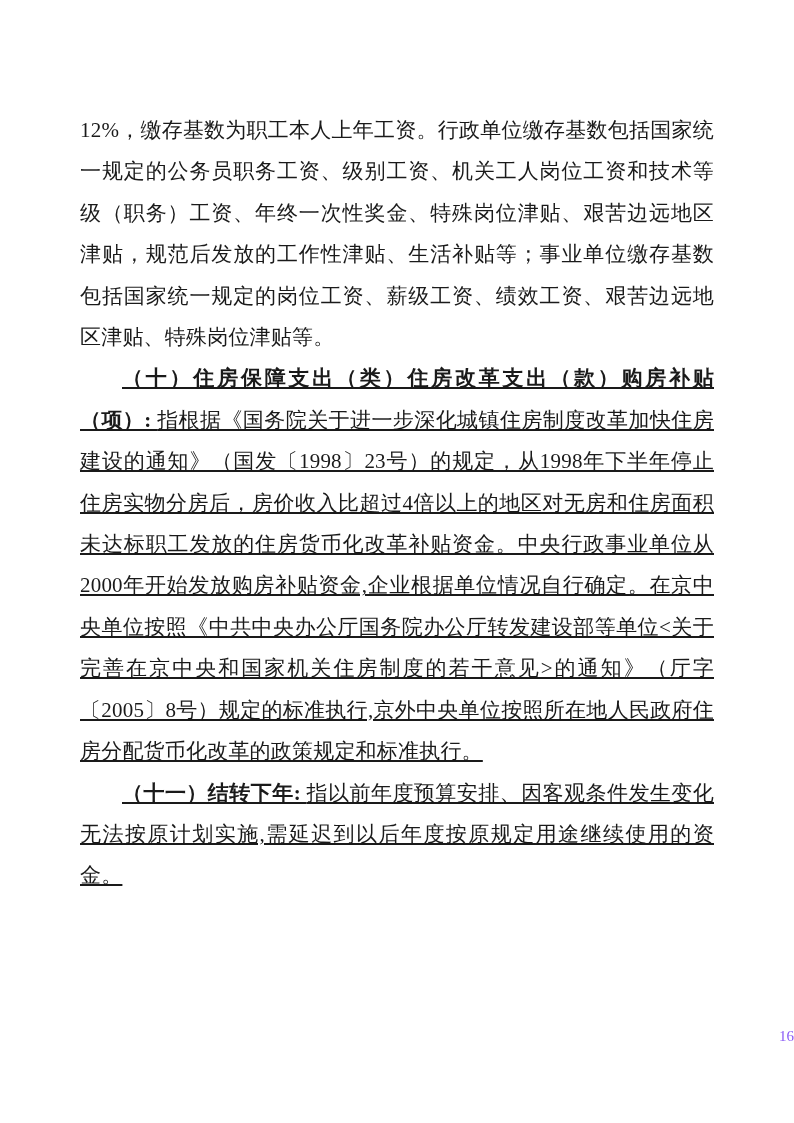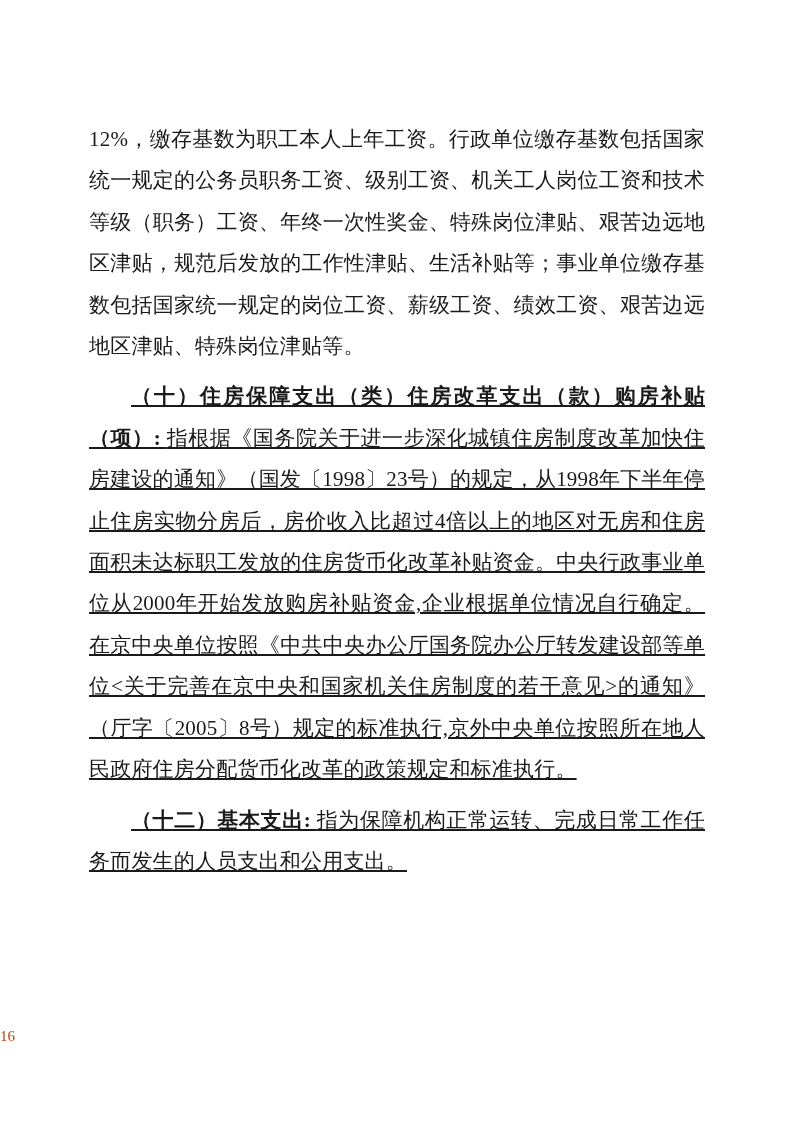--- a/index.html
+++ b/index.html
@@ -21,51 +21,51 @@
     left: 80px;
     top: 110px;
     width: 634px;
     font-size: 21px;
     line-height: 41.4px;
     text-align: justify;
     text-align-last: left;
     letter-spacing: 0.2px;
   }
   .para {
-    margin: 9px;
+    margin: 0;
     padding: 0;
   }
   .para.indent {
     text-indent: 2em;
     text-decoration: underline;
   }
   .para .lead {
     font-weight: bold;
   }
   .page-number {
     position: absolute;
     top: 1026px;
     left: 0;
     width: 100%;
-    text-align: left;
+    text-align: right;
     font-size: 15px;
-    color: #c2410c;
+    color: #8b5cf6;
     line-height: 20px;
   }
 </style>
 </head>
 <body>
 
 <div class="page">
   <div class="content">
 
     <p class="para"><span class="lead"></span><span>12%，缴存基数为职工本人上年工资。行政单位缴存基数包括国家统一规定的公务员职务工资、级别工资、机关工人岗位工资和技术等级（职务）工资、年终一次性奖金、特殊岗位津贴、艰苦边远地区津贴，规范后发放的工作性津贴、生活补贴等；事业单位缴存基数包括国家统一规定的岗位工资、薪级工资、绩效工资、艰苦边远地区津贴、特殊岗位津贴等。</span></p>
 
     <p class="para indent"><span class="lead">（十）住房保障支出（类）住房改革支出（款）购房补贴（项）: </span><span>指根据《国务院关于进一步深化城镇住房制度改革加快住房建设的通知》（国发〔1998〕23号）的规定，从1998年下半年停止住房实物分房后，房价收入比超过4倍以上的地区对无房和住房面积未达标职工发放的住房货币化改革补贴资金。中央行政事业单位从2000年开始发放购房补贴资金,企业根据单位情况自行确定。在京中央单位按照《中共中央办公厅国务院办公厅转发建设部等单位&lt;关于完善在京中央和国家机关住房制度的若干意见&gt;的通知》（厅字〔2005〕8号）规定的标准执行,京外中央单位按照所在地人民政府住房分配货币化改革的政策规定和标准执行。</span></p>
 
+    <p class="para indent"><span class="lead">（十一）结转下年: </span><span>指以前年度预算安排、因客观条件发生变化无法按原计划实施,需延迟到以后年度按原规定用途继续使用的资金。</span></p>
 
-    <p class="para indent"><span class="lead">（十二）基本支出: </span><span>指为保障机构正常运转、完成日常工作任务而发生的人员支出和公用支出。</span></p>
 
 
   </div>
 
   <div class="page-number">16</div>
 </div>
 
 </body></html>

